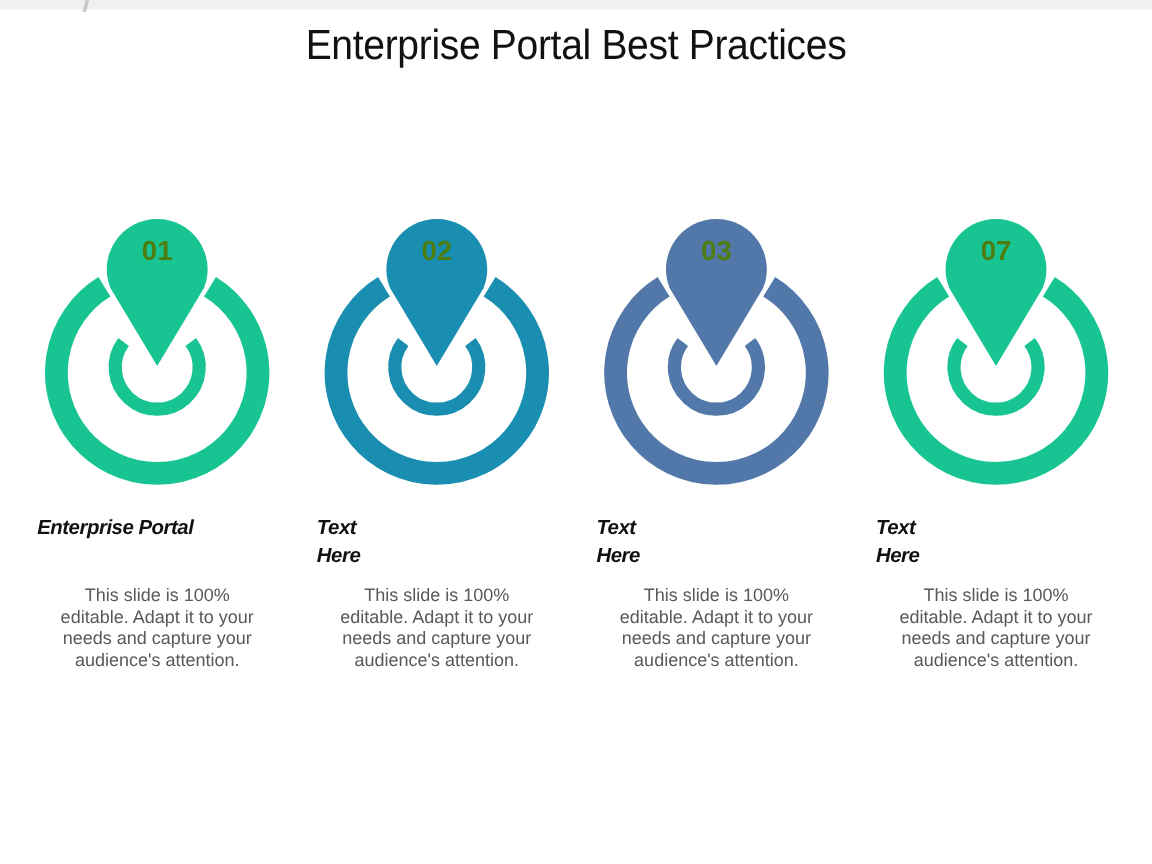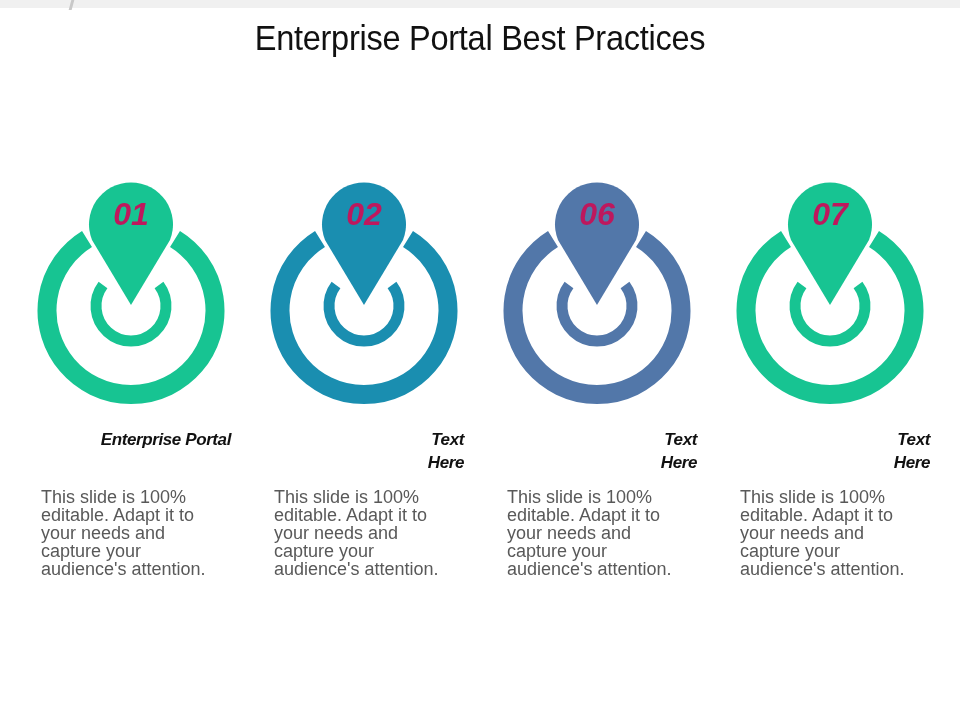--- a/index.html
+++ b/index.html
@@ -2,23 +2,23 @@
 <html><head>
 <meta charset="utf-8">
 <style>
   html, body { margin: 0; padding: 0; background: #ffffff; }
   body { width: 960px; height: 720px; position: relative; overflow: hidden; font-family: "Liberation Sans", sans-serif; }
   .topbar { position: absolute; left: 0; top: 0; width: 960px; height: 8px; background: #f0f0f0; }
   .topbar-mark { position: absolute; left: 70px; top: 0; width: 3px; height: 10px; background: #c8c8c8; transform: skewX(-15deg); }
   .title { position: absolute; left: 0; top: 18px; width: 960px; text-align: center; font-size: 35px; color: #111111; letter-spacing: -0.3px; transform: scaleX(0.93); }
   .item { position: absolute; top: 170px; width: 200px; height: 420px; }
   .item svg { position: absolute; left: 0; top: 0; width: 200px; height: 240px; }
-  .num { position: absolute; left: 0; top: 26px; width: 200px; text-align: center; color: #be185d; font-size: 32px; font-weight: bold; font-style: italic; }
-  .heading { position: absolute; left: 0; top: 258px; width: 200px; text-align: right; font-size: 17px; font-weight: bold; font-style: italic; color: #111111; line-height: 23px; letter-spacing: -0.4px; }
-  .desc { position: absolute; left: 10px; top: 318px; width: 180px; font-size: 18px; color: #595959; line-height: 18px; }
+  .num { position: absolute; left: 0; top: 26px; width: 200px; text-align: center; color: #4d7c0f; font-size: 23px; font-weight: bold; }
+  .heading { position: absolute; left: 0; top: 258px; width: 200px; text-align: left; font-size: 17px; font-weight: bold; font-style: italic; color: #111111; line-height: 23px; letter-spacing: -0.4px; }
+  .desc { position: absolute; left: 10px; top: 318px; width: 180px; text-align: center; font-size: 15px; color: #595959; line-height: 18px; }
 </style>
 </head>
 <body>
 
 <div class="topbar">
     <div class="topbar-mark"></div>
   </div>
 
 <div class="title">Enterprise Portal Best Practices</div>
 
@@ -54,21 +54,21 @@
 </div>
 
 <div class="item" style="left:497px">
   <svg viewBox="0 0 200 240">
     <g class="shape">
       <path d="M56,69 A84,84 0 1,0 144,69" fill="none" stroke-width="19" stroke="#5277a9"></path>
       <path d="M72,115 A35,35 0 1,0 128,115" fill="none" stroke-width="11" stroke="#5277a9"></path>
       <path d="M100,135 L61,70 A42,42 0 1,1 139,70 Z" fill="#5277a9"></path>
     </g>
   </svg>
-  <div class="num">06</div>
+  <div class="num">03</div>
   <div class="heading">
     <div>Text</div>
     <div>Here</div>
   </div>
   <div class="desc">This slide is 100% editable. Adapt it to your needs and capture your audience's attention.</div>
 </div>
 
 <div class="item" style="left:730px">
   <svg viewBox="0 0 200 240">
     <g class="shape">

